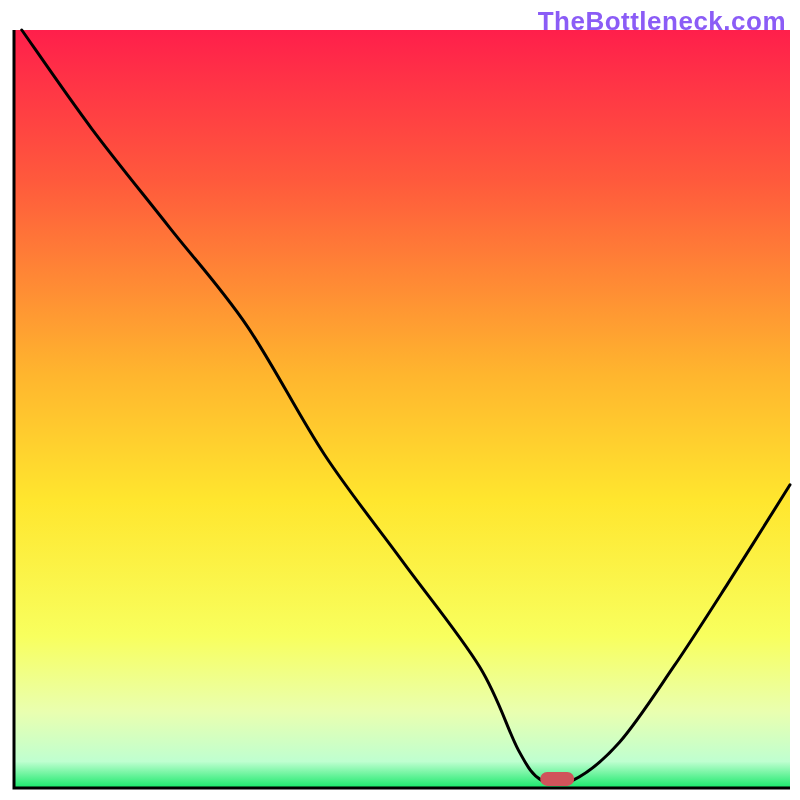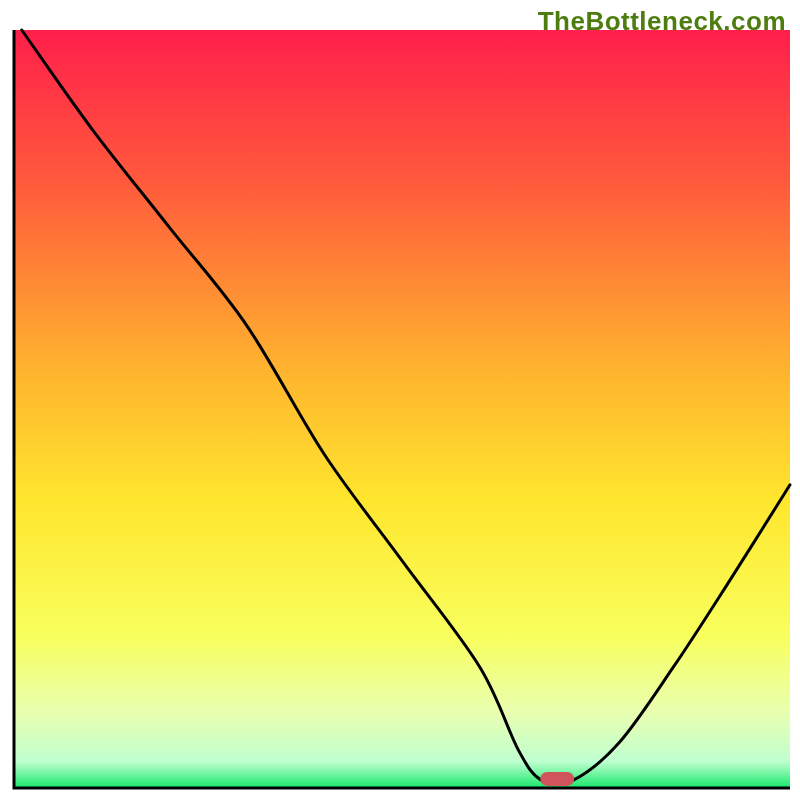--- a/index.html
+++ b/index.html
@@ -18,21 +18,21 @@
   svg {
     display: block;
   }
   .watermark {
     position: absolute;
     top: 6px;
     right: 14px;
     font-family: Arial, Helvetica, sans-serif;
     font-size: 26px;
     font-weight: 600;
-    color: #4d7c0f;
+    color: #8b5cf6;
     letter-spacing: 0.5px;
     pointer-events: none;
     user-select: none;
   }
 </style>
 </head>
 <body>
 
 <div class="chart-wrap">
 

